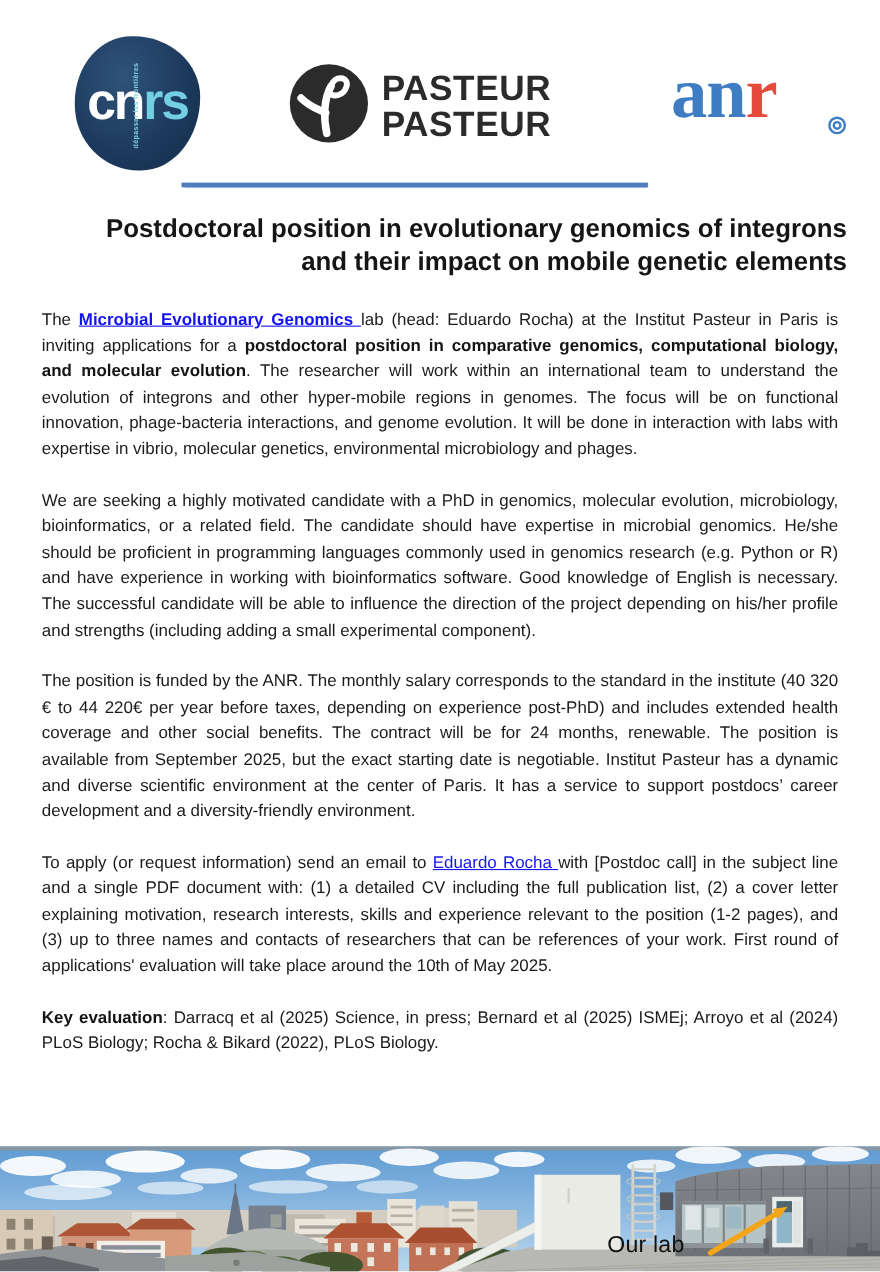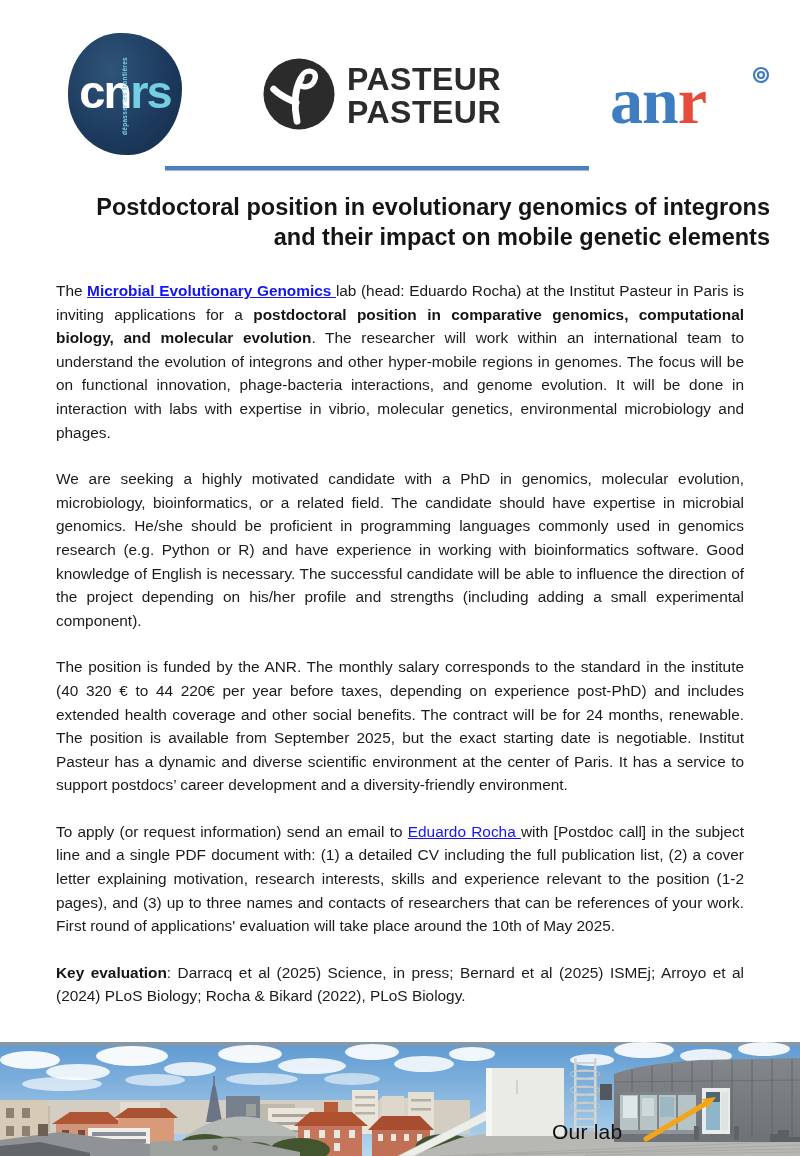--- a/index.html
+++ b/index.html
@@ -21,36 +21,36 @@
   }
   .cnrs-white{color:#ffffff;text-align:right;}
   .cnrs-cyan{color:#74cfe3;}
   .cnrs-tagline{
     position:absolute;top:52%;left:49%;
     transform:translate(-50%,-50%) rotate(-90deg);
     font-size:6.5px;font-weight:bold;color:#7fd3e6;white-space:nowrap;letter-spacing:.3px;
   }
   .pasteur-logo{position:absolute;left:262px;top:56px;display:flex;align-items:center;gap:11px;}
   .pasteur-text{font-weight:700;font-size:32px;line-height:33px;color:#2b2b2b;letter-spacing:.5px;}
-  .anr-logo{position:absolute;left:610px;top:58px;display:flex;align-items:flex-start;gap:44px;}
+  .anr-logo{position:absolute;left:610px;top:42px;display:flex;align-items:flex-end;gap:44px;}
   .anr-text{font-family:"Liberation Serif",serif;font-weight:700;font-size:66px;line-height:86px;letter-spacing:-1px;}
   .anr-blue{color:#3f7dc2;}
   .anr-red{color:#e64a3b;}
   .anr-ring{margin-top:8px;margin-left:2px;}
   .divider{
     position:absolute;left:165px;top:166px;width:424px;height:4px;
     background:#4d7fbf;box-shadow:0 1px 1px #9db4d3;
   }
   
   .title{
     margin:2px 30px 27px 30px;text-align:right;font-weight:700;
     font-size:23.5px;line-height:30px;color:#151515;
   }
   
-  .content{margin:0 56px;}
+  .content{margin:0 38px;}
   .content p{
     margin:0 0 23px 0;text-align:justify;
     font-size:15.4px;line-height:23.6px;color:#1b1b1b;
   }
   .content strong{font-weight:700;color:#151515;}
   a.doc-link{color:#1414f5;text-decoration:underline;cursor:pointer;}
   a.doc-link.bold{font-weight:700;}
   
   .photo{position:absolute;left:0;bottom:0;width:700px;height:114px;}
   .photo svg{display:block;width:800px;height:114px;}

